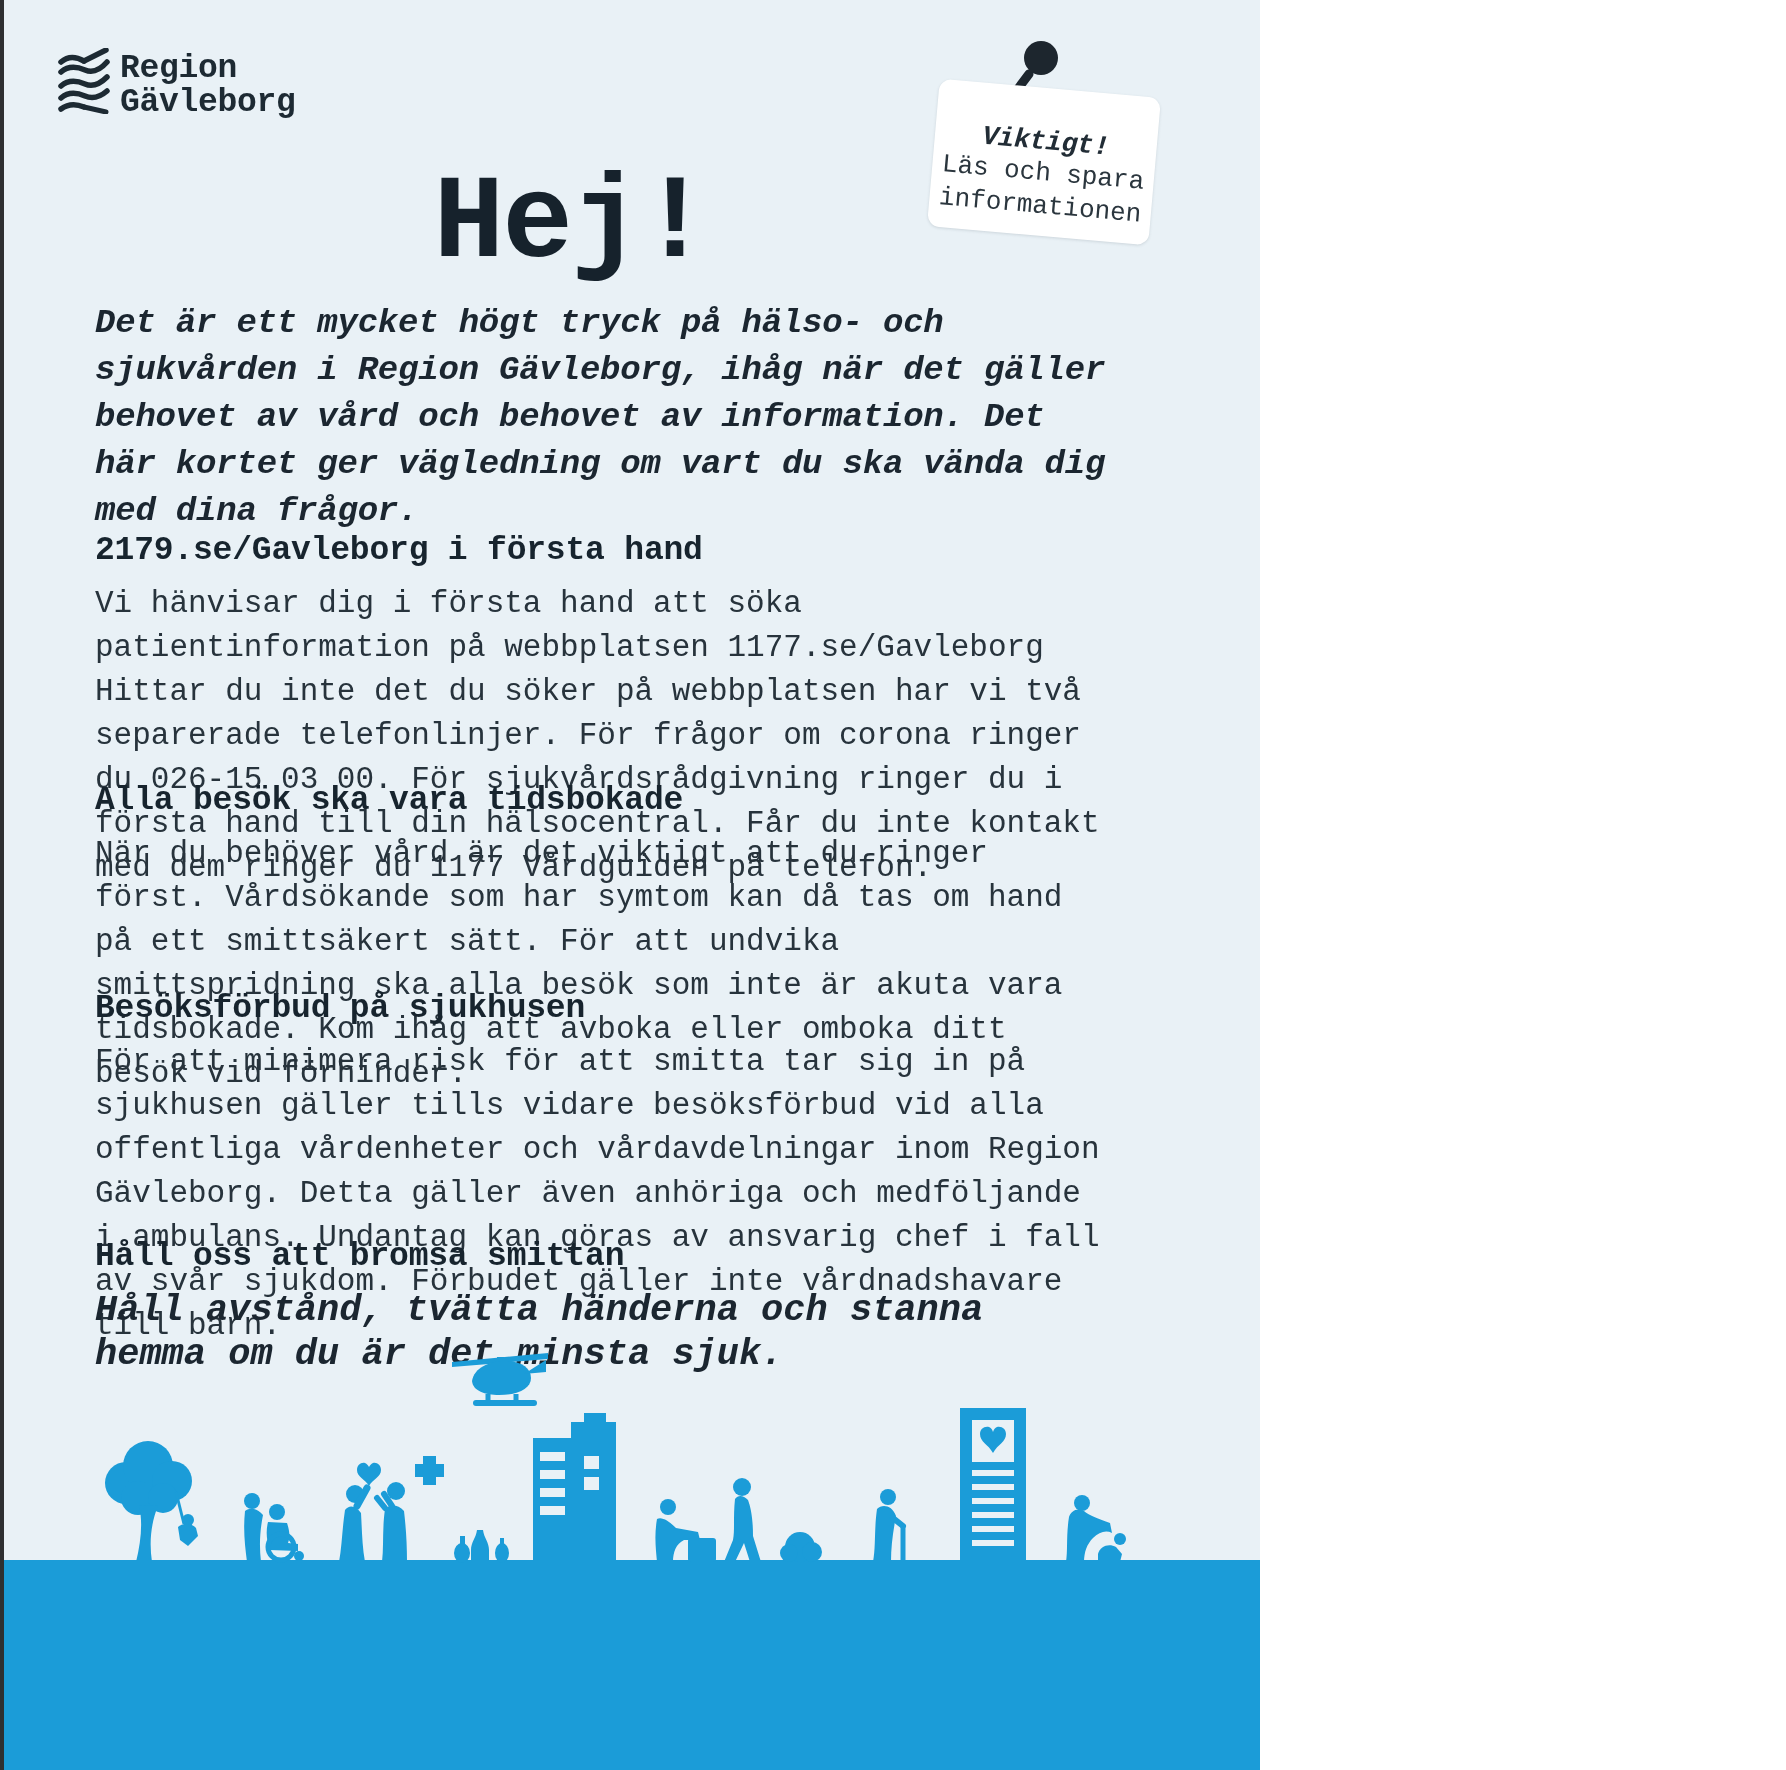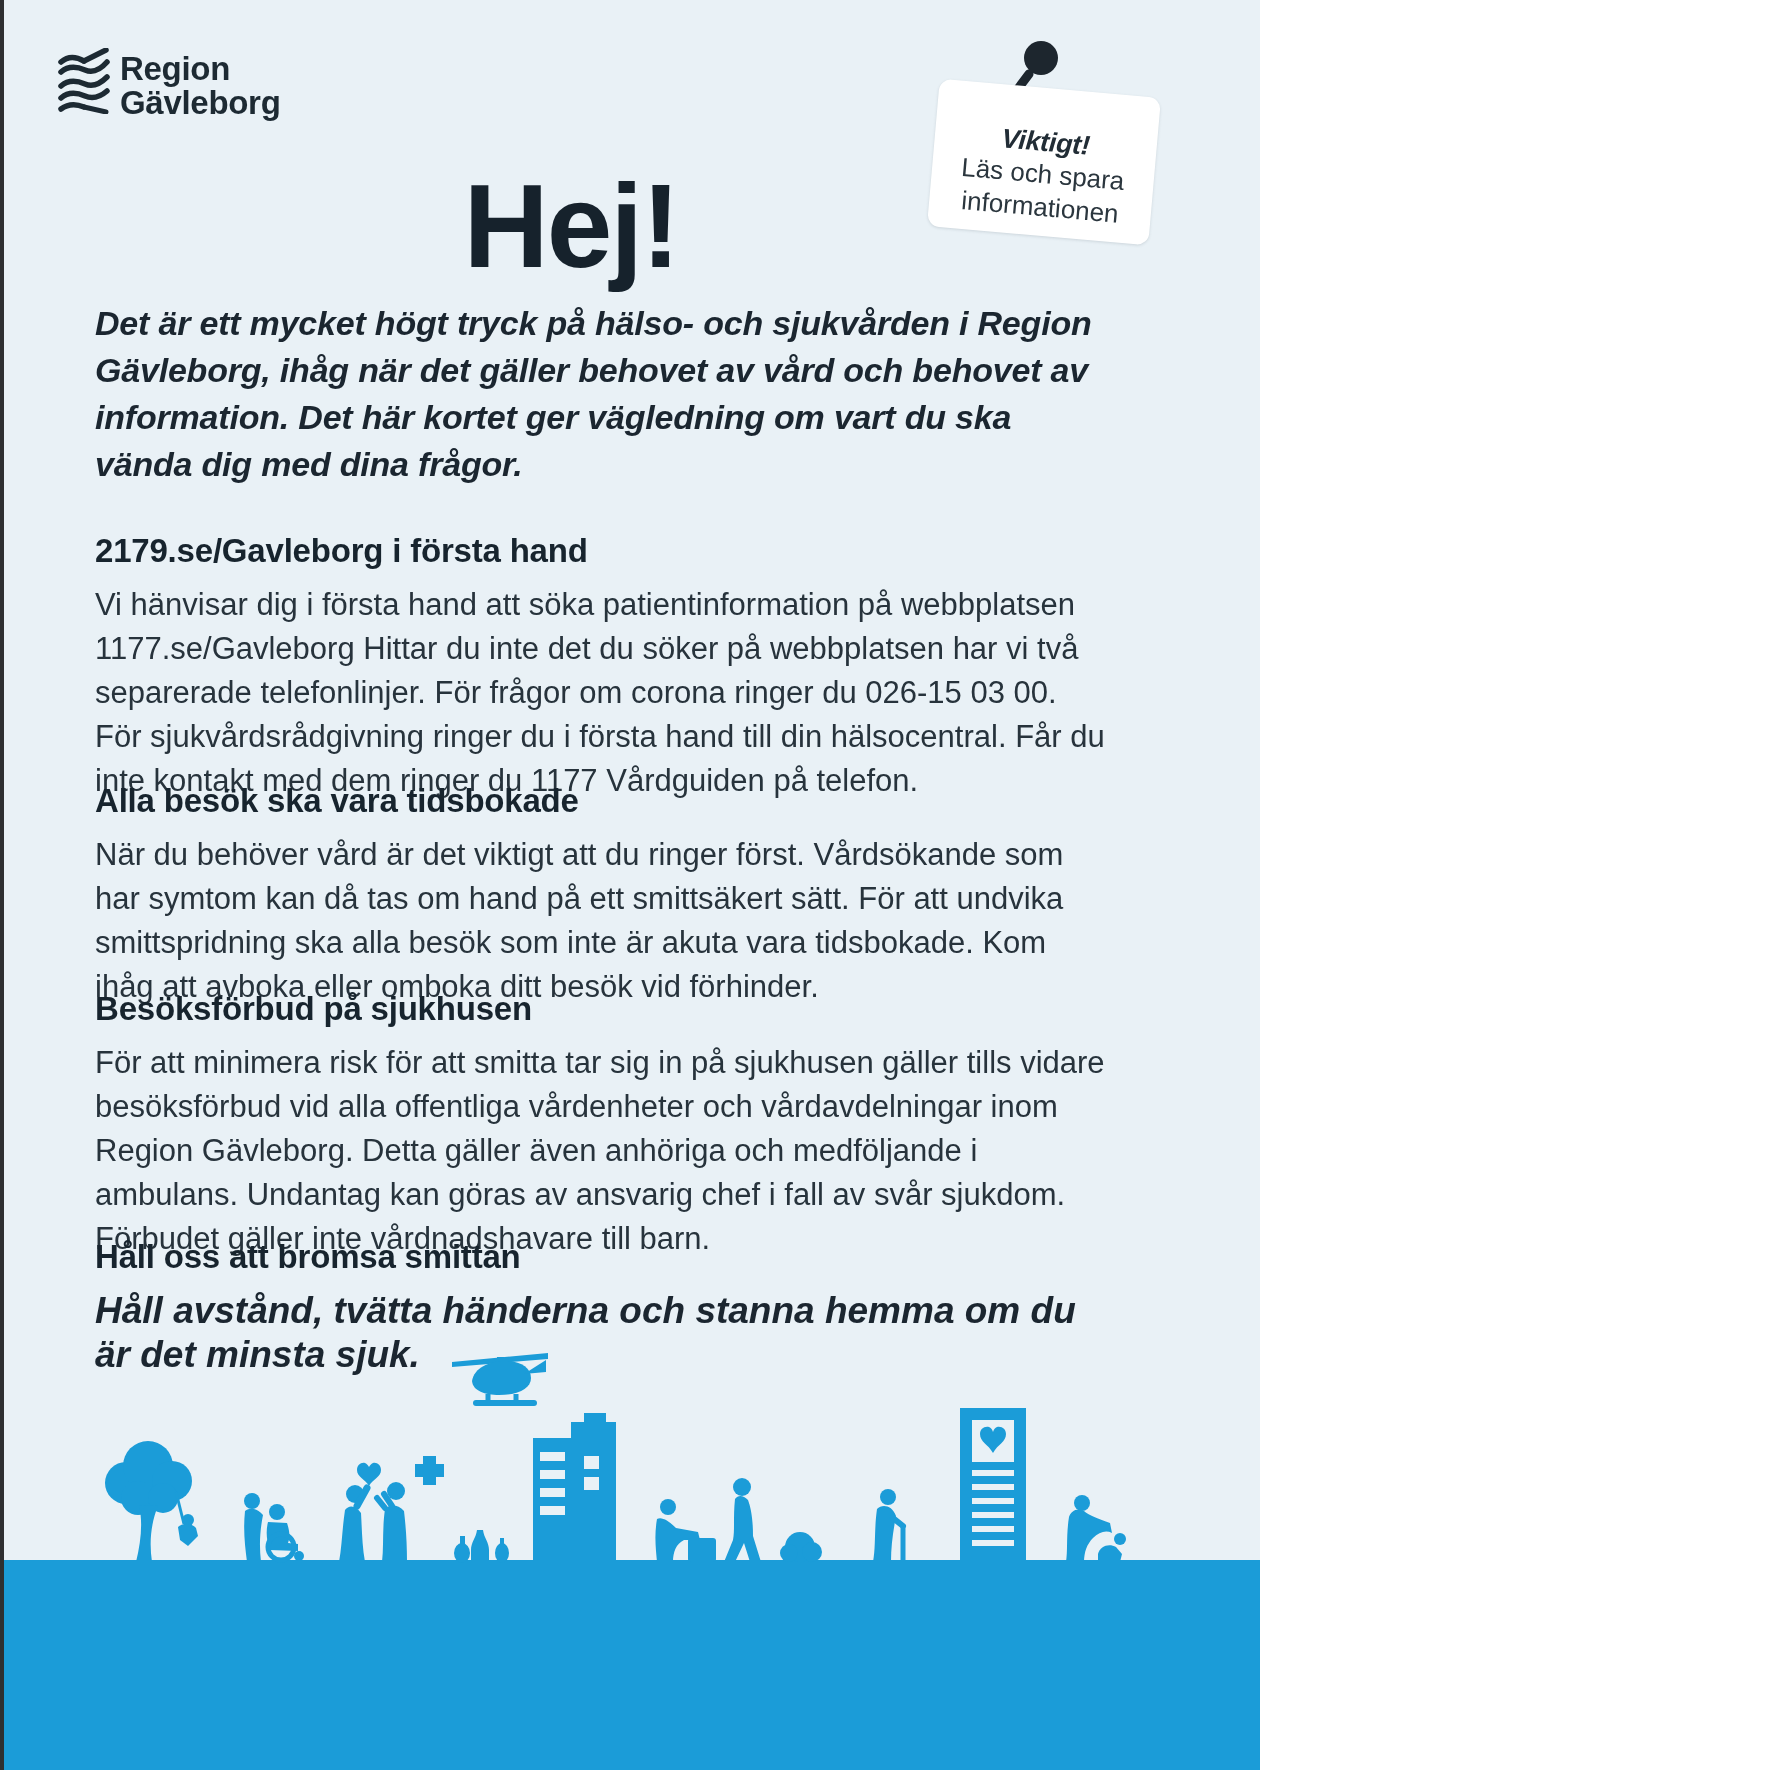--- a/index.html
+++ b/index.html
@@ -3,20 +3,21 @@
 <meta charset="utf-8">
 <style>
   html,body{margin:0;padding:0;}
   body{
     width:1786px;height:1770px;position:relative;background:#ffffff;overflow:hidden;
     font-family:"Liberation Sans", sans-serif;
   }
   .card{
     position:absolute;left:0;top:0;width:1260px;height:1770px;
     background:#e9f1f6;
+    font-family:Liberation Mono, monospace;
   }
   .scan-edge{
     position:absolute;left:0;top:0;width:4px;height:1770px;background:#2e2f31;
   }
   
   .logo{position:absolute;left:58px;top:48px;display:flex;align-items:flex-start;gap:10px;}
   .logo svg{display:block;}
   .logo-text{color:#1d2a33;font-size:33px;font-weight:600;line-height:1.02;letter-spacing:-0.3px;padding-top:4px;}
   
   .pin{position:absolute;left:985px;top:28px;width:90px;height:92px;}

